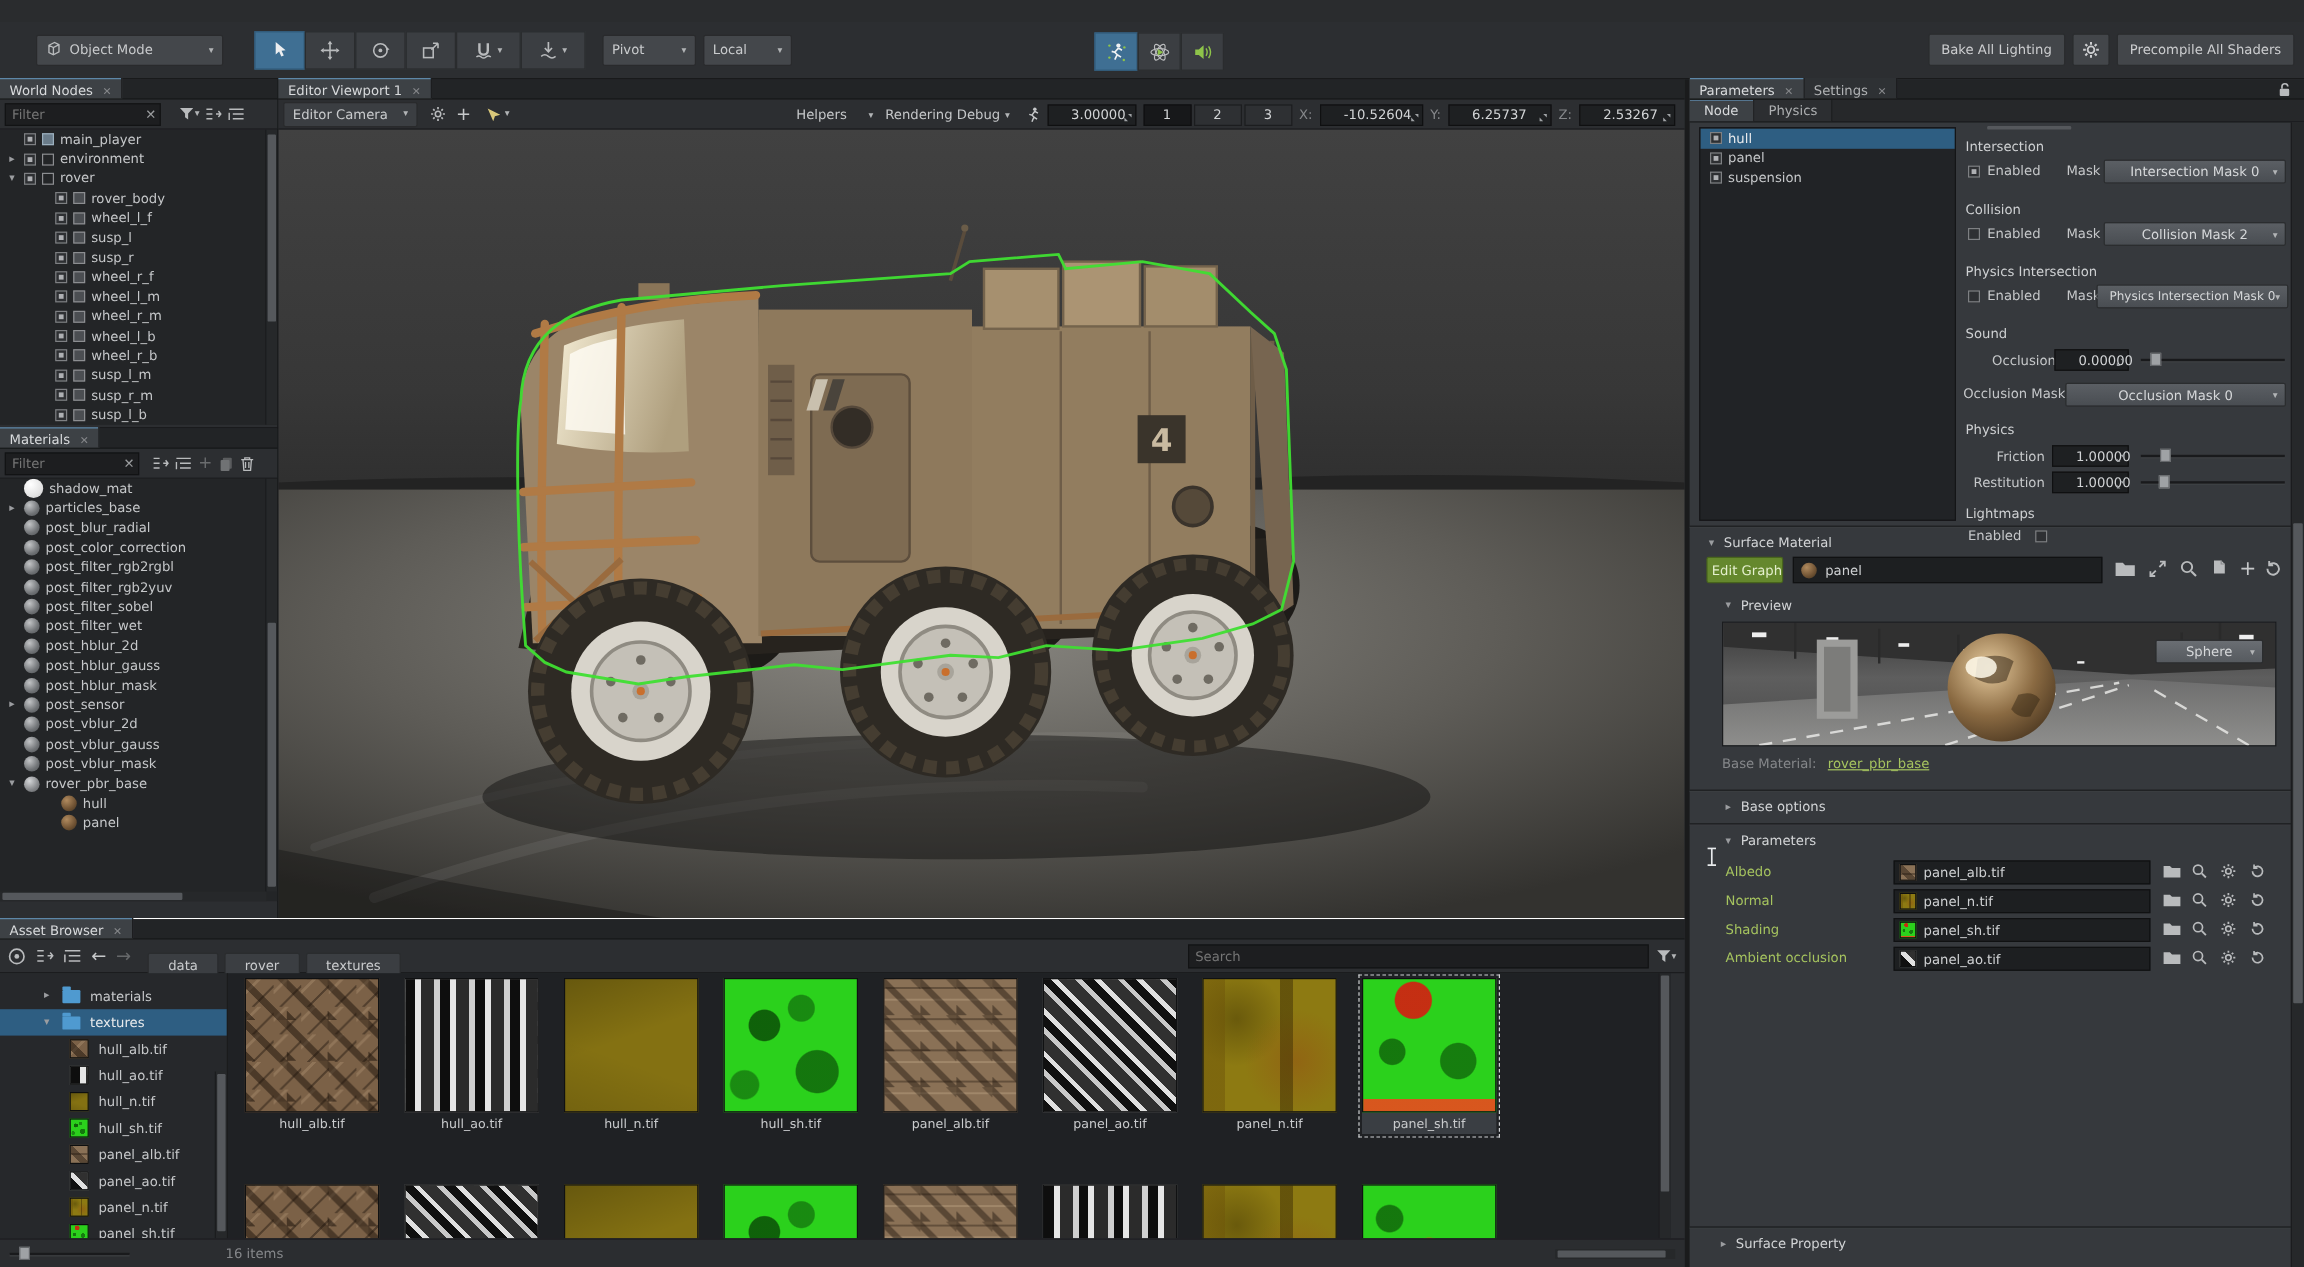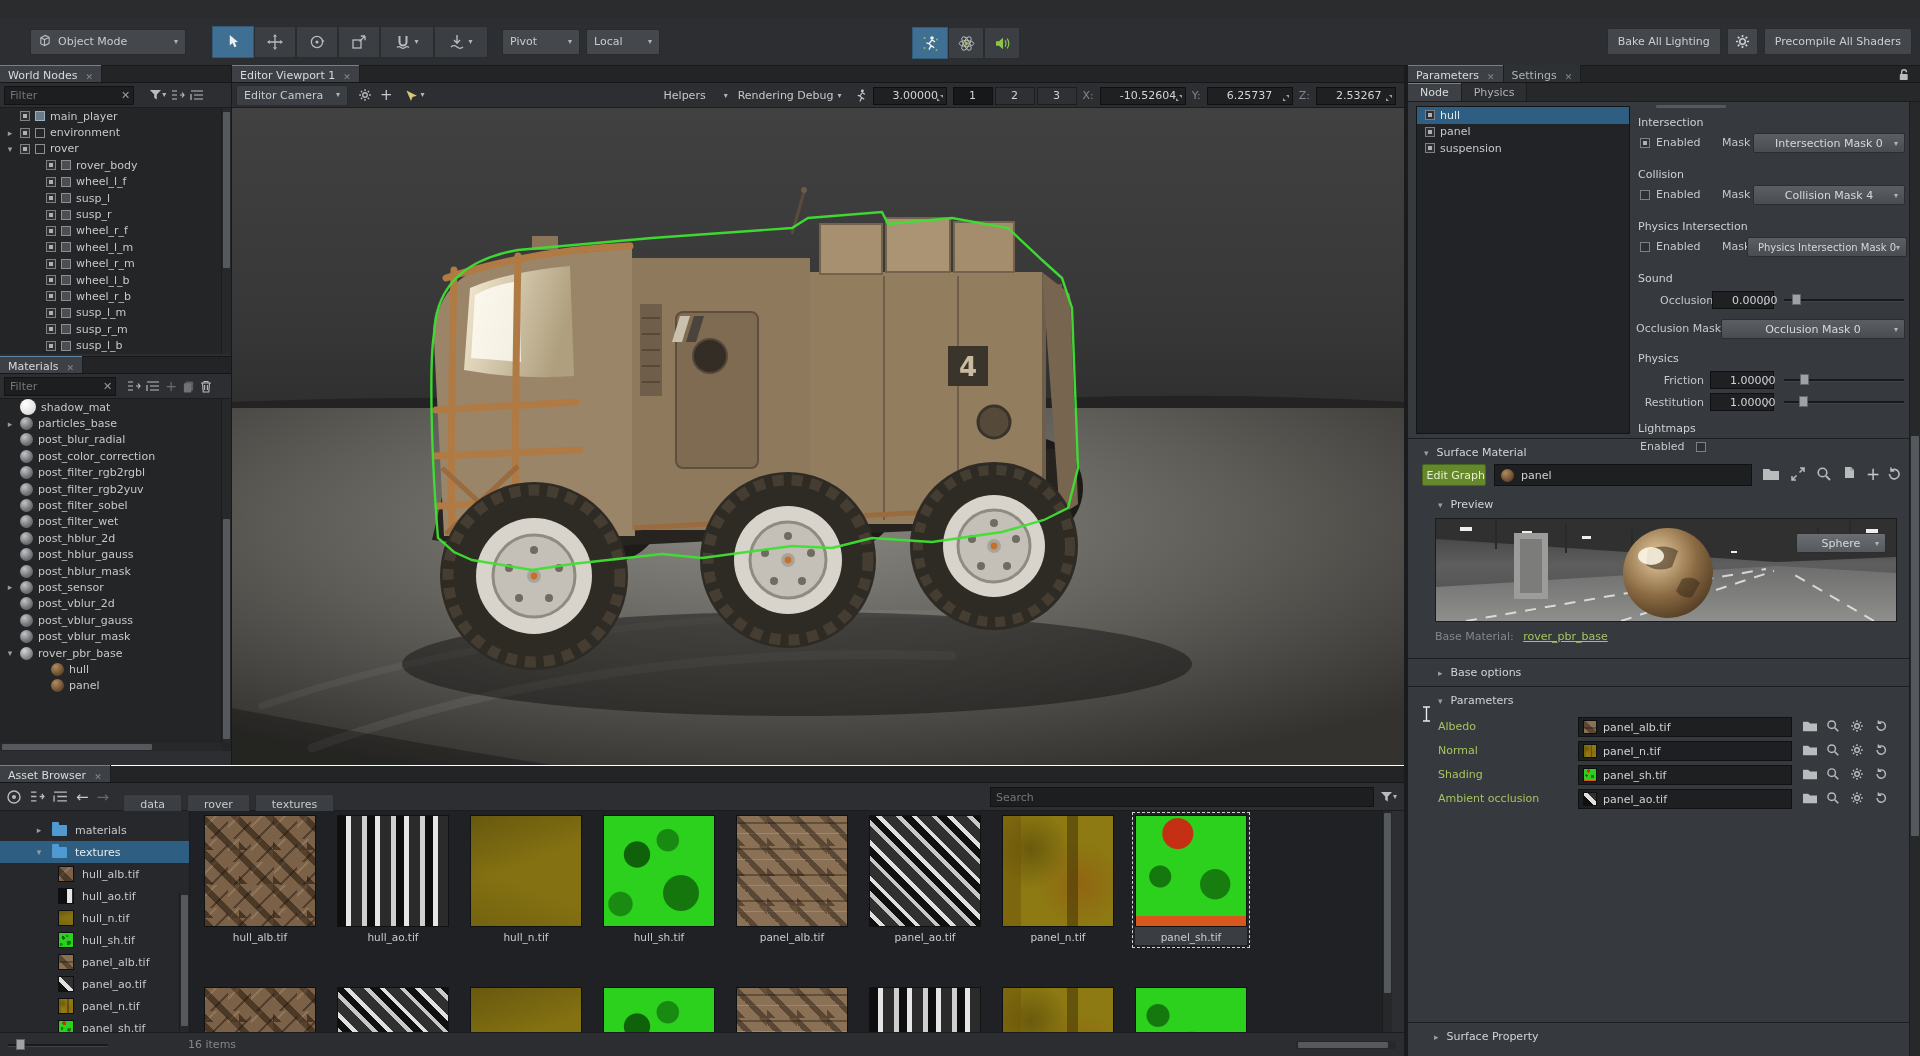--- a/index.html
+++ b/index.html
@@ -983,21 +983,21 @@
       <div class="dd" style="position:absolute;left:117px;top:27px;width:152px;">
           <span>Intersection Mask 0</span>
           <span class="caret">▾</span>
         </div>
 
       <div class="sect-title" style="position:absolute;left:2px;top:62px;">Collision</div>
       <span class="cb" style="position:absolute;left:4px;top:84px;"></span>
       <span style="position:absolute;left:20px;top:82px;">Enabled</span>
       <span style="position:absolute;left:86px;top:82px;">Mask</span>
       <div class="dd" style="position:absolute;left:117px;top:79px;width:152px;">
-          <span>Collision Mask 4</span>
+          <span>Collision Mask 2</span>
           <span class="caret">▾</span>
         </div>
 
       <div class="sect-title" style="position:absolute;left:2px;top:114px;">Physics Intersection</div>
       <span class="cb" style="position:absolute;left:4px;top:136px;"></span>
       <span style="position:absolute;left:20px;top:134px;">Enabled</span>
       <span style="position:absolute;left:86px;top:134px;">Mask</span>
       <div class="dd" style="position:absolute;left:111px;top:131px;width:160px;font-size:10px;">
           <span>Physics Intersection Mask 0</span>
           <span class="caret">▾</span>

